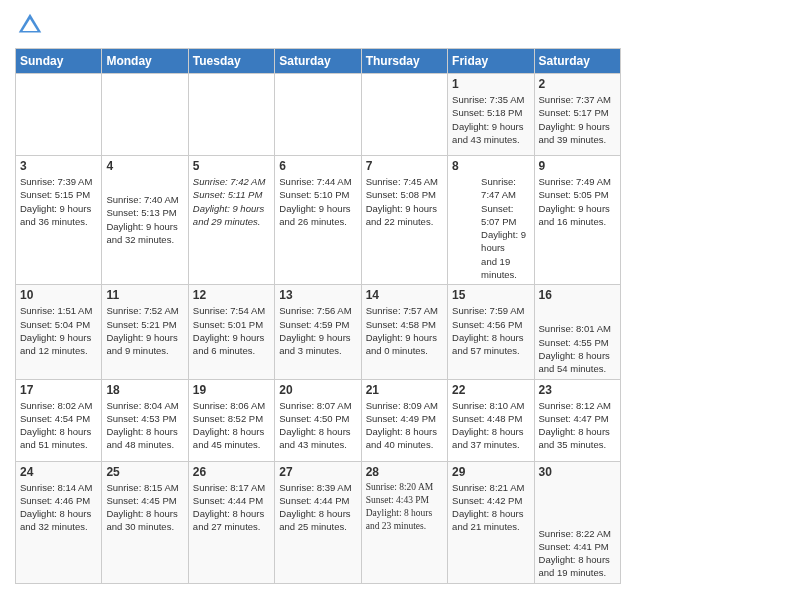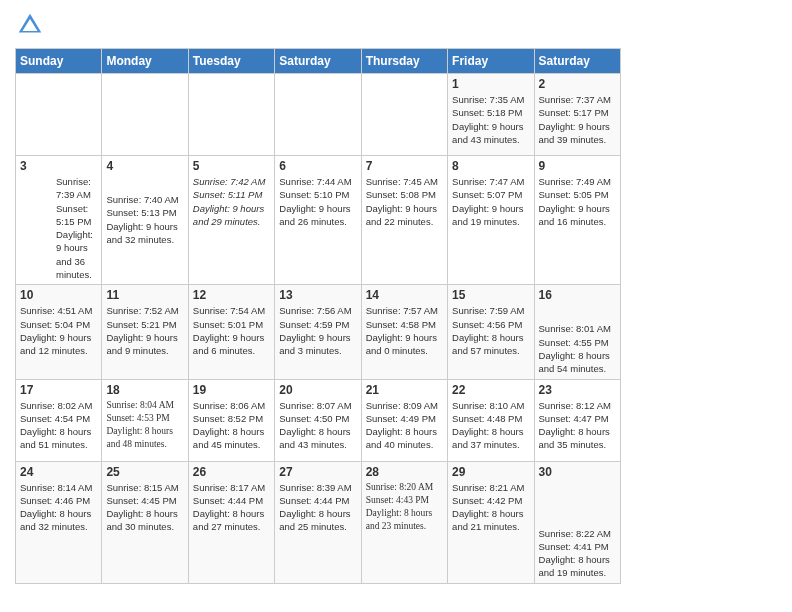--- a/index.html
+++ b/index.html
@@ -150,21 +150,21 @@
             <span class="day-number">2</span>
             <div class="day-info" style="white-space: pre-line;">Sunrise: 7:37 AM
 Sunset: 5:17 PM
 Daylight: 9 hours
 and 39 minutes.</div>
           </td>
         </tr>
         <tr>
           <td>
             <span class="day-number">3</span>
-            <div class="day-info" style="white-space: pre-line; margin-left: 36px;">Sunrise: 7:39 AM
+            <div class="day-info" style="white-space: pre-line;">Sunrise: 7:39 AM
 Sunset: 5:15 PM
 Daylight: 9 hours
 and 36 minutes.</div>
           </td>
           <td>
             <span class="day-number">4</span>
             <div class="day-info" style="white-space: pre-line; margin-top: 20px;">Sunrise: 7:40 AM
 Sunset: 5:13 PM
 Daylight: 9 hours
 and 32 minutes.</div>
@@ -185,37 +185,37 @@
           </td>
           <td>
             <span class="day-number">7</span>
             <div class="day-info" style="white-space: pre-line;">Sunrise: 7:45 AM
 Sunset: 5:08 PM
 Daylight: 9 hours
 and 22 minutes.</div>
           </td>
           <td>
             <span class="day-number">8</span>
-            <div class="day-info" style="white-space: pre-line;">Sunrise: 7:47 AM
+            <div class="day-info" style="white-space: pre-line; margin-left: 29px;">Sunrise: 7:47 AM
 Sunset: 5:07 PM
 Daylight: 9 hours
 and 19 minutes.</div>
           </td>
           <td>
             <span class="day-number">9</span>
             <div class="day-info" style="white-space: pre-line;">Sunrise: 7:49 AM
 Sunset: 5:05 PM
 Daylight: 9 hours
 and 16 minutes.</div>
           </td>
         </tr>
         <tr>
           <td>
             <span class="day-number">10</span>
-            <div class="day-info" style="white-space: pre-line;">Sunrise: 4:51 AM
+            <div class="day-info" style="white-space: pre-line;">Sunrise: 1:51 AM
 Sunset: 5:04 PM
 Daylight: 9 hours
 and 12 minutes.</div>
           </td>
           <td>
             <span class="day-number">11</span>
             <div class="day-info" style="white-space: pre-line;">Sunrise: 7:52 AM
 Sunset: 5:21 PM
 Daylight: 9 hours
 and 9 minutes.</div>
@@ -259,21 +259,21 @@
         <tr>
           <td>
             <span class="day-number">17</span>
             <div class="day-info" style="white-space: pre-line;">Sunrise: 8:02 AM
 Sunset: 4:54 PM
 Daylight: 8 hours
 and 51 minutes.</div>
           </td>
           <td>
             <span class="day-number">18</span>
-            <div class="day-info" style="white-space: pre-line; font-family: Liberation Serif, serif;">Sunrise: 8:04 AM
+            <div class="day-info" style="white-space: pre-line;">Sunrise: 8:04 AM
 Sunset: 4:53 PM
 Daylight: 8 hours
 and 48 minutes.</div>
           </td>
           <td>
             <span class="day-number">19</span>
             <div class="day-info" style="white-space: pre-line;">Sunrise: 8:06 AM
 Sunset: 8:52 PM
 Daylight: 8 hours
 and 45 minutes.</div>

